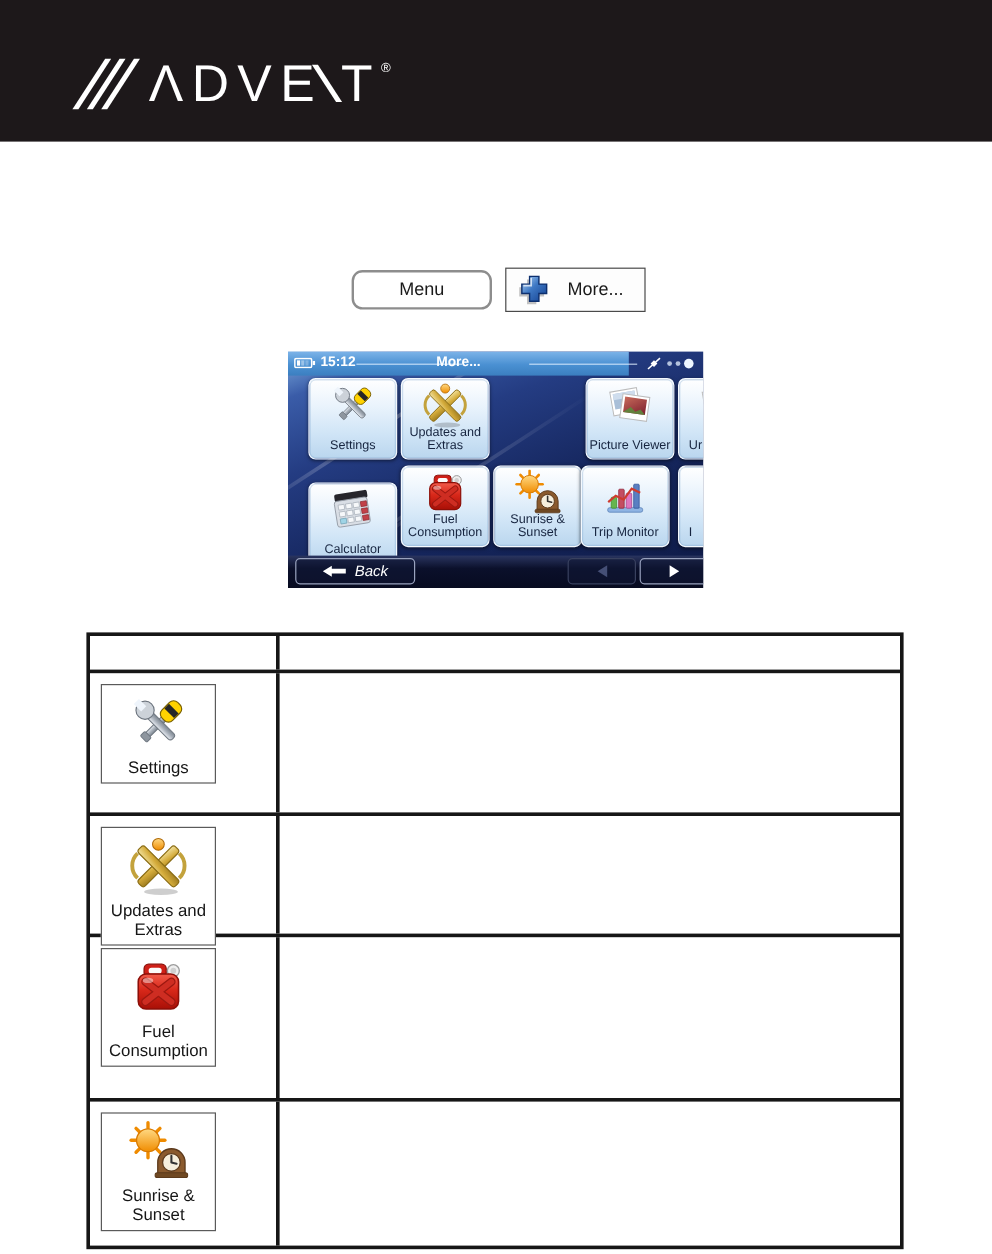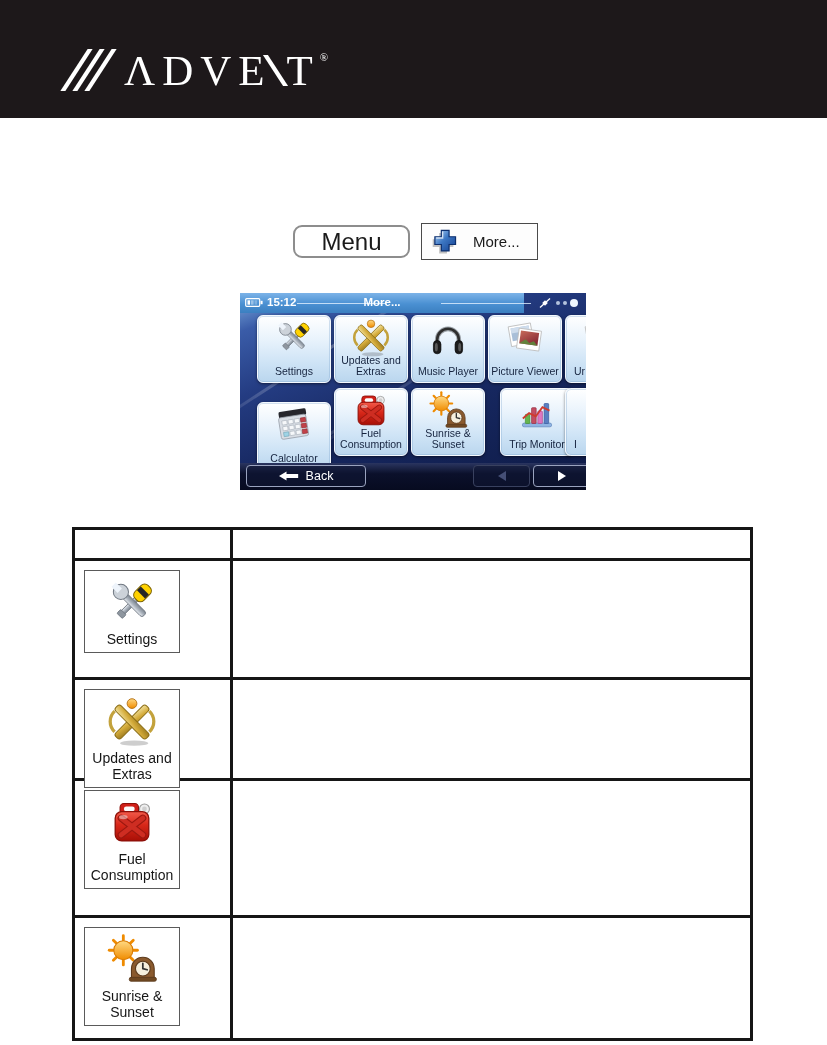--- a/index.html
+++ b/index.html
@@ -4,29 +4,29 @@
 <style>
   html,body{margin:0;padding:0;background:#ffffff;}
   .page{position:relative;width:827px;height:1045px;background:#ffffff;overflow:hidden;
         font-family:"Liberation Sans",sans-serif;}
 
   
   .hdr{position:absolute;left:0;top:0;width:827px;height:118px;background:#1d181a;}
   .logo{position:absolute;left:74px;top:38px;height:64px;display:flex;align-items:center;}
   .slashes{display:flex;align-items:center;margin-right:14px;}
   .slash{width:5px;height:42px;background:#fff;transform:skewX(-33deg);margin-right:7px;}
-  .logo-text{color:#fff;font-size:43px;letter-spacing:7px;font-weight:400;line-height:1;font-family:Liberation Serif, serif;}
+  .logo-text{color:#fff;font-size:43px;letter-spacing:7px;font-weight:400;line-height:1;}
   .nbar{display:inline-block;width:5px;height:31px;background:#fff;transform:skewX(33deg);
         margin:0 9px 0 1px;vertical-align:-1px;}
   .reg{color:#fff;font-size:11px;vertical-align:24px;letter-spacing:0;}
 
   
   .btn-menu{position:absolute;left:293px;top:225px;width:117px;height:33px;background:#fff;
             border:2px solid #8d8d8d;border-radius:9px;display:flex;align-items:center;
-            justify-content:center;font-size:24px;color:#1a1a1a;box-sizing:border-box;}
+            justify-content:center;font-size:15px;color:#1a1a1a;box-sizing:border-box;}
   .btn-more{position:absolute;left:421px;top:223px;width:117px;height:37px;background:#fdfdfd;
             border:1px solid #4a4a4a;display:flex;align-items:center;box-sizing:border-box;}
   .btn-more .plus{width:31px;height:31px;margin-left:9px;}
   .btn-more .more-lbl{font-size:15px;color:#1a1a1a;margin-left:11px;}
 
   
   .device{position:absolute;left:240px;top:293px;width:346px;height:197px;overflow:hidden;
           background:linear-gradient(160deg,#7fb0e2 0%,#3a5ca8 12%,#243c82 32%,#16275f 58%,#0e1a45 100%);}
   .streak{position:absolute;height:3px;background:linear-gradient(90deg,transparent,rgba(255,255,255,.35),transparent);
           transform:rotate(-33deg);pointer-events:none;}
@@ -56,21 +56,21 @@
   .dev-ic{position:absolute;left:50%;top:2px;transform:translateX(-50%);width:40px;height:40px;}
   .dev-lbl{position:absolute;left:0;right:0;bottom:4px;text-align:center;font-size:10.5px;
            line-height:1.1;color:#16243f;white-space:pre-line;}
   .partial .dev-lbl{text-align:left;padding-left:8px;}
 
   .bottombar{position:absolute;left:0;bottom:0;width:346px;height:27px;
              background:linear-gradient(#2a3560,#0b102b 40%,#070b20);}
   .bb-btn{position:absolute;top:2px;height:22px;border:1px solid #9aa3bf;border-radius:4px;
           box-sizing:border-box;background:rgba(16,23,52,.55);display:flex;align-items:center;
           justify-content:center;}
-  .bb-back{left:6px;width:120px;gap:7px;}
+  .bb-back{left:6px;width:100px;gap:7px;font-style:italic;}
   .bb-back-lbl{color:#fff;font-size:12.5px;}
   .bb-prev{left:233px;width:57px;border-color:#39415f;}
   .bb-next{left:293px;width:57px;}
 
   
   .doc-table{position:absolute;left:72px;top:527px;width:681px;height:514px;box-sizing:border-box;
              border:3px solid #161616;}
   .t-row{display:flex;border-top:3px solid #161616;}
   .t-row:first-child{border-top:none;}
   .t-c1{width:158px;box-sizing:border-box;border-right:3px solid #161616;}
@@ -304,26 +304,20 @@
         </svg>
       <div class="dev-lbl">Settings</div>
     </div>
     <div class="dev-btn" style="left:94px;top:22px">
       <svg class="dev-ic">
           <use href="#sym-updates"></use>
         </svg>
       <div class="dev-lbl">Updates and
 Extras</div>
     </div>
-    <div class="dev-btn" style="left:171px;top:22px">
-      <svg class="dev-ic">
-          <use href="#sym-music"></use>
-        </svg>
-      <div class="dev-lbl">Music Player</div>
-    </div>
     <div class="dev-btn" style="left:248px;top:22px">
       <svg class="dev-ic">
           <use href="#sym-picture"></use>
         </svg>
       <div class="dev-lbl">Picture Viewer</div>
     </div>
     <div class="dev-btn partial" style="left:325px;top:22px">
       <svg class="dev-ic">
           <use href="#sym-picture"></use>
         </svg>
@@ -343,21 +337,21 @@
       <div class="dev-lbl">Fuel
 Consumption</div>
     </div>
     <div class="dev-btn" style="left:171px;top:95px">
       <svg class="dev-ic">
           <use href="#sym-sunrise"></use>
         </svg>
       <div class="dev-lbl">Sunrise &amp;
 Sunset</div>
     </div>
-    <div class="dev-btn" style="left:260px;top:95px">
+    <div class="dev-btn" style="left:244px;top:95px">
       <svg class="dev-ic">
           <use href="#sym-trip"></use>
         </svg>
       <div class="dev-lbl">Trip Monitor</div>
     </div>
     <div class="dev-btn partial" style="left:325px;top:95px">
       <div class="dev-lbl">I</div>
     </div>
 
     <div class="bottombar">

